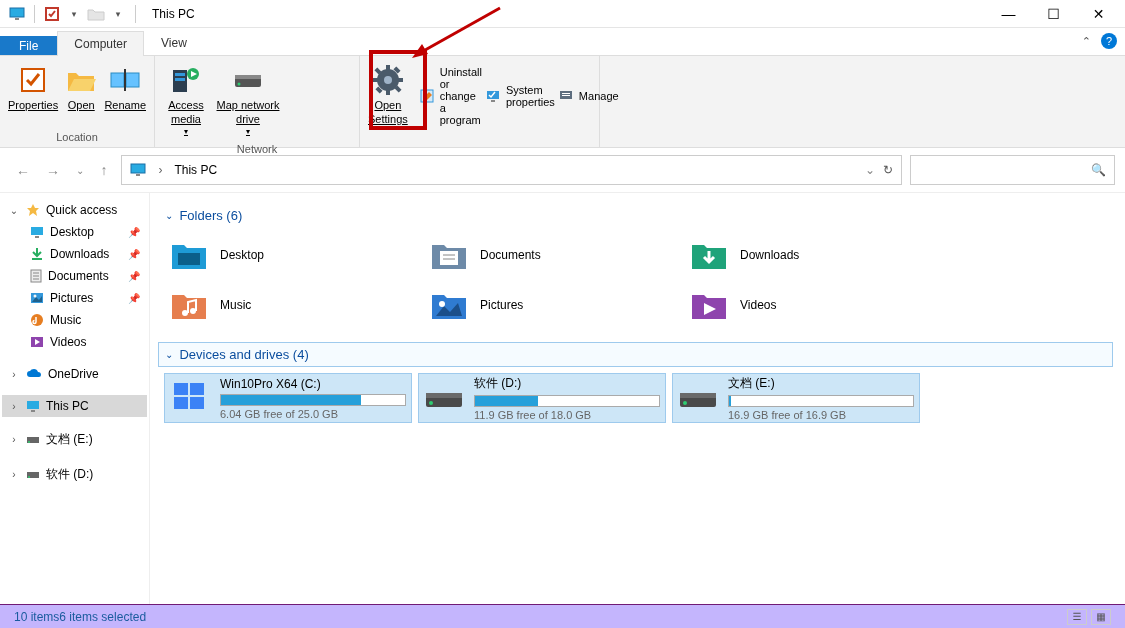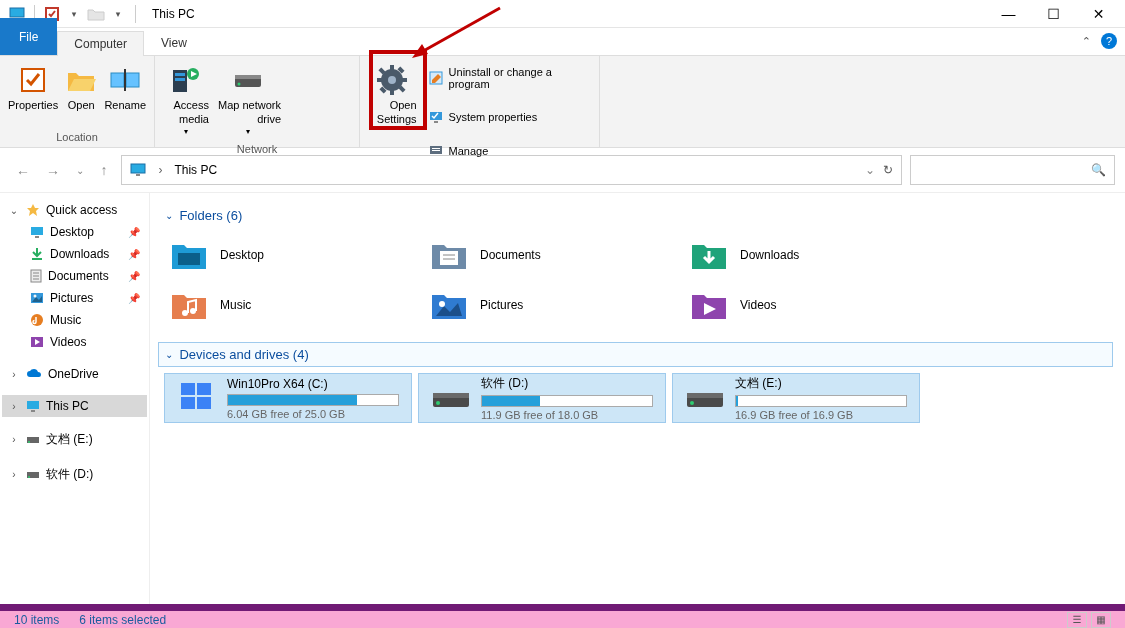--- a/index.html
+++ b/index.html
@@ -10,35 +10,35 @@
 .qatoolbar { display: flex; align-items: center; gap: 4px; padding: 0 4px; }
 .qatoolbar .icon-box { width: 18px; height: 18px; display:flex; align-items:center; justify-content:center;}
 .qatoolbar .sep { width: 1px; height: 18px; background: #ccc; margin: 0 4px; }
 .window-title { margin-left: 8px; font-size: 12px; }
 .window-controls { margin-left: auto; display: flex; }
 .window-controls div { width: 45px; height: 28px; display:flex; align-items:center; justify-content:center; font-size: 14px;}
 
 
 .tabs { height: 28px; display:flex; align-items:flex-end; background:#fff; border-bottom: 1px solid #ddd; position:relative;}
 .tab { padding: 5px 16px; font-size: 12px; color:#333; border: 1px solid transparent; border-bottom:none; cursor:pointer;}
-.tab.file { background:#1979ca; color:#fff; padding:11px 18px;}
+.tab.file { background:#1979ca; color:#fff; padding:2px 18px;}
 .tab.active { background:#f3f3f3; border-color:#ddd; border-bottom-color:#f3f3f3; position:relative; top:1px;}
 .tabs .help { position:absolute; right: 8px; top:5px; display:flex; gap:10px; align-items:center;}
 .help .q { width:16px; height:16px; border-radius:50%; background:#0078d7; color:#fff; display:flex; align-items:center; justify-content:center; font-size:11px;}
 .help .chev { font-size:11px; color:#555;}
 
 
 .ribbon { height: 92px; background:#f3f3f3; display:flex; border-bottom:1px solid #ddd; position:relative;}
 .ribbon-group { border-right:1px solid #ddd; display:flex; flex-direction:column; justify-content:space-between; padding:4px 0 2px 0;}
 .ribbon-items { display:flex; align-items:flex-start; padding: 2px 6px; gap:2px; flex:1;}
 .ribbon-group-label { text-align:center; font-size:11px; color:#555; padding:2px 0;}
-.ribbon-btn { display:flex; flex-direction:column; align-items:center; width:58px; text-align:right; font-size:11px; padding:2px 2px; line-height:1.3; cursor:pointer;}
+.ribbon-btn { display:flex; flex-direction:column; align-items:center; width:58px; text-align:center; font-size:11px; padding:2px 2px; line-height:1.3; cursor:pointer;text-decoration:underline;}
 .ribbon-btn .ico { width:32px; height:32px; display:flex; align-items:center; justify-content:center; font-size:24px; margin-bottom:2px;}
 .ribbon-btn.wide { width: 76px; }
-.ribbon-list { display:flex; flex-direction:column; gap:20px; padding: 4px 8px; font-size:11px;}
+.ribbon-list { display:flex; flex-direction:row; gap:4px; padding: 4px 8px; font-size:11px;}
 .ribbon-list-item {display:flex; align-items:center; gap:6px; cursor:pointer;}
 .ribbon-list-item .li-ico { width:14px; height:14px; display:flex; align-items:center; justify-content:center;}
 
 
 .navrow { height: 44px; display:flex; align-items:center; padding: 6px 10px; gap:8px;}
 .nav-arrows { display:flex; align-items:center; gap:16px; padding:0 6px; color:#888;}
 .nav-arrows span { font-size:14px; cursor:pointer;}
 .addressbar { flex:1; border:1px solid #ccc; height:30px; display:flex; align-items:center; padding:0 8px; gap:8px; font-size:12px;}
 .addressbar .sep { color:#666; margin: 0 4px;}
 .addressbar .spacer { flex:1;}
@@ -58,31 +58,31 @@
 
 .content { flex:1; overflow:auto; padding: 10px 12px 10px 8px; position:relative;}
 .section-head { color:#0a4d9e; font-size:13px; padding:4px 6px; display:flex; align-items:center; gap:6px; border:1px solid transparent;}
 .section-head.boxed { border-color:#9ecaed; background:#f5fbff;}
 .section-head .chev { font-size:10px;}
 .folder-grid { display:flex; flex-wrap:wrap; gap: 12px 40px; padding: 8px 8px 18px 12px;}
 .folder-item { width: 220px; display:flex; align-items:center; gap:12px; font-size:12px; cursor:pointer;}
 .folder-item .fico { width:38px; height:38px; display:flex; align-items:center; justify-content:center;}
 
 .drive-grid { display:flex; flex-wrap:wrap; gap:6px; padding:6px 6px;}
-.drive-item { width: 248px; height:50px; display:flex; align-items:center; gap:10px; padding:4px 12px; cursor:pointer; border:1px solid transparent;}
+.drive-item { width: 248px; height:50px; display:flex; align-items:center; gap:10px; padding:4px 5px; cursor:pointer; border:1px solid transparent;}
 .drive-item.selected { background:#cde6f7; border-color:#9ecaed;}
 .drive-item .dico { width:40px; height:34px; display:flex; align-items:center; justify-content:center; flex-shrink:0;}
 .drive-info { flex:1; font-size:11px;}
 .drive-name { font-size:12px; margin-bottom:3px;}
 .drive-bar { width: 100%; height:12px; background:#fff; border:1px solid #aaa; margin-bottom:2px; position:relative;}
 .drive-bar-fill { position:absolute; left:0; top:0; bottom:0; background:#26a0da;}
 .drive-free { color:#666;}
 
 
-.statusbar { position:absolute; bottom:0; left:0; right:0; height:24px; border-top:7px solid #701a75; display:flex; align-items:center; padding:0 14px; font-size:12px; color:#1a5c9e; gap:20px; background:#f9a8d4;}
+.statusbar { position:absolute; bottom:0; left:0; right:0; height:24px; border-top:1px solid #701a75; display:flex; align-items:center; padding:0 14px; font-size:12px; color:#1a5c9e; background:#c4b5fd;}
 .statusbar .viewbtns { margin-left:auto; display:flex; gap:4px;}
 .viewbtn { width:20px; height:16px; border:1px solid #ccc; display:flex; align-items:center; justify-content:center; font-size:10px; color:#555;}
 
 
 .annotation-box { position:absolute; border:4px solid #c00000; pointer-events:none;}
 .annotation-arrow { position:absolute; pointer-events:none;}
 
 
 svg { display:block;}
 </style>

